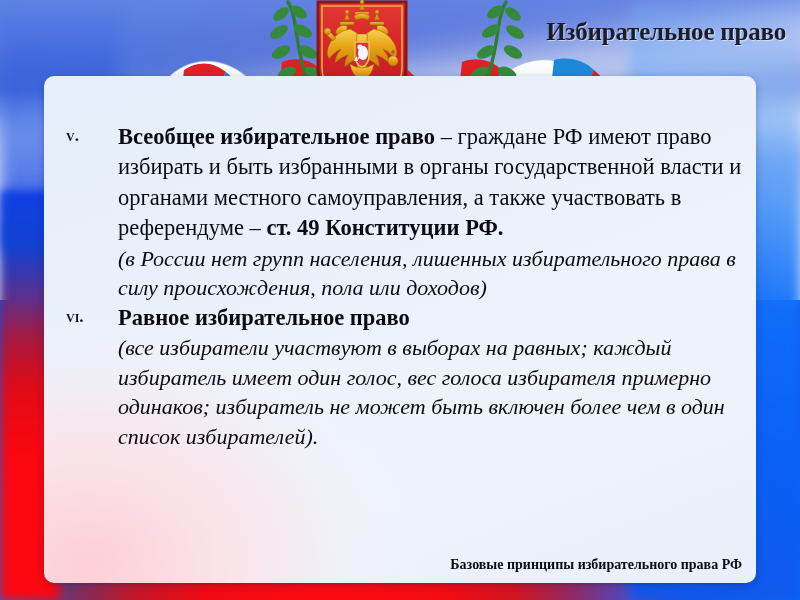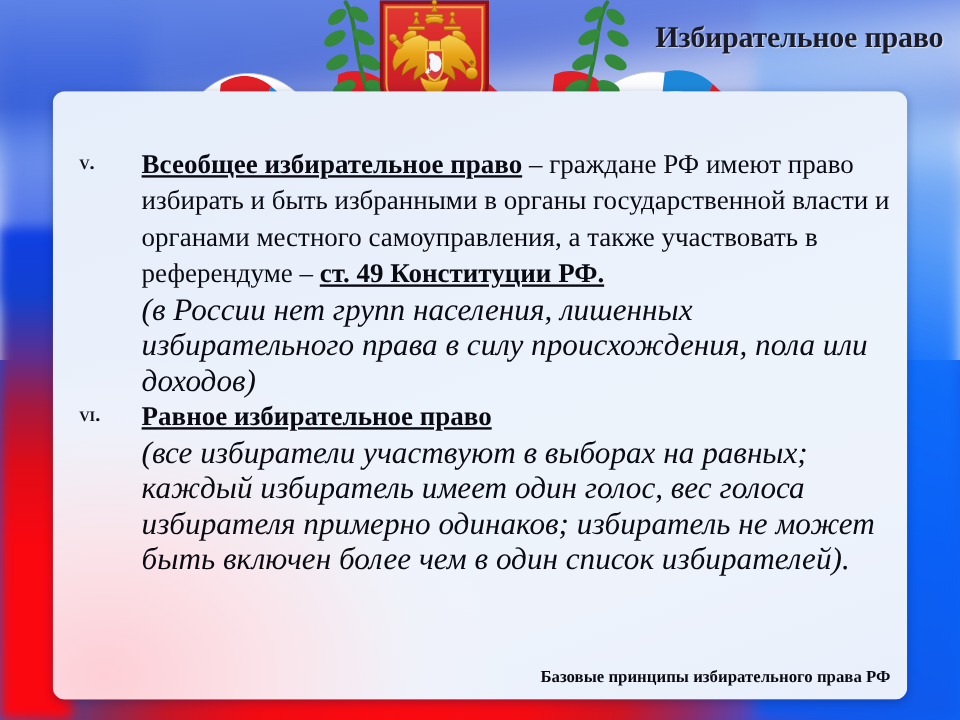--- a/index.html
+++ b/index.html
@@ -201,23 +201,23 @@
     font-size: 17px;
     font-weight: bold;
     font-variant: small-caps;
     color: #111119;
   }
   .body-text {
     font-size: 22.5px;
     line-height: 30.4px;
     color: #0a0a12;
   }
-  .body-text b { font-weight: bold; text-decoration: underline; }
+  .body-text b { font-weight: bold; }
   .note {
-    font-size: 26px;
+    font-size: 22px;
     line-height: 29.5px;
     font-style: italic;
     color: #0a0a12;
   }
 
   .footer-note {
     position: absolute;
     right: 14px;
     bottom: 10px;
     font-size: 14px;

